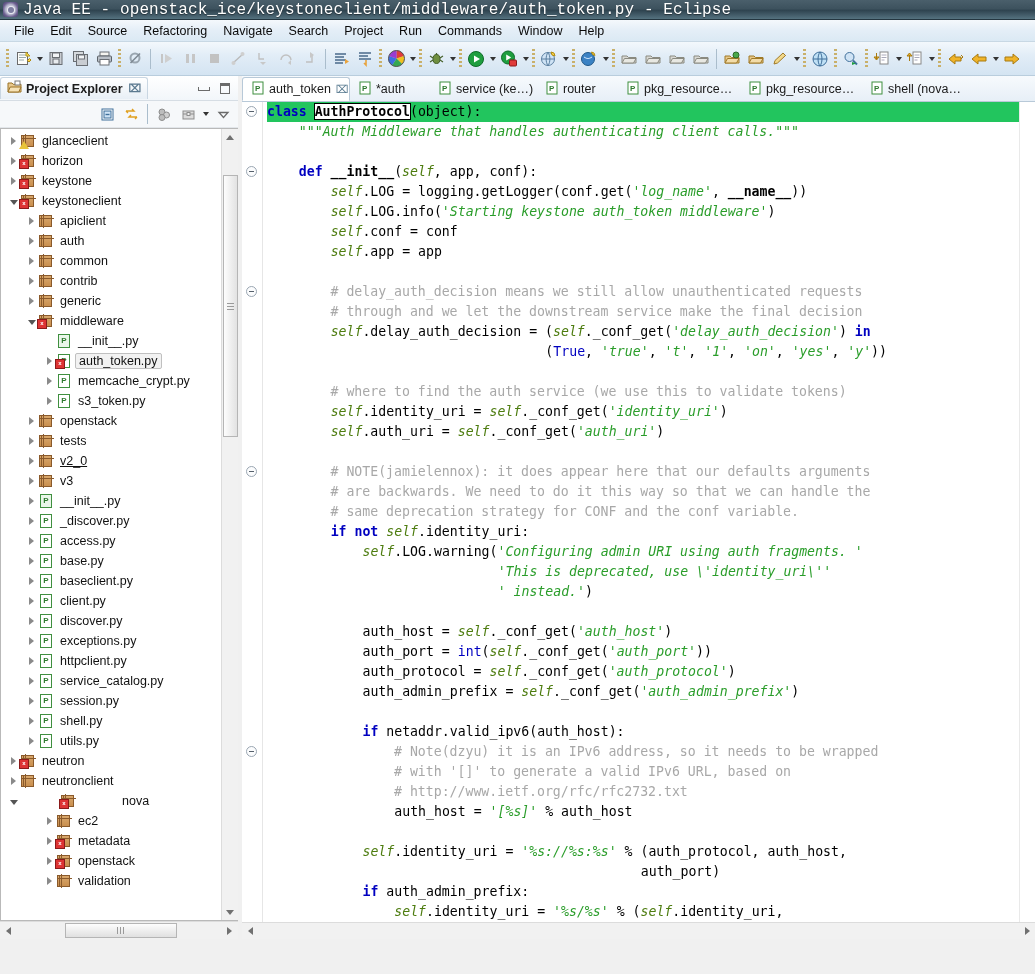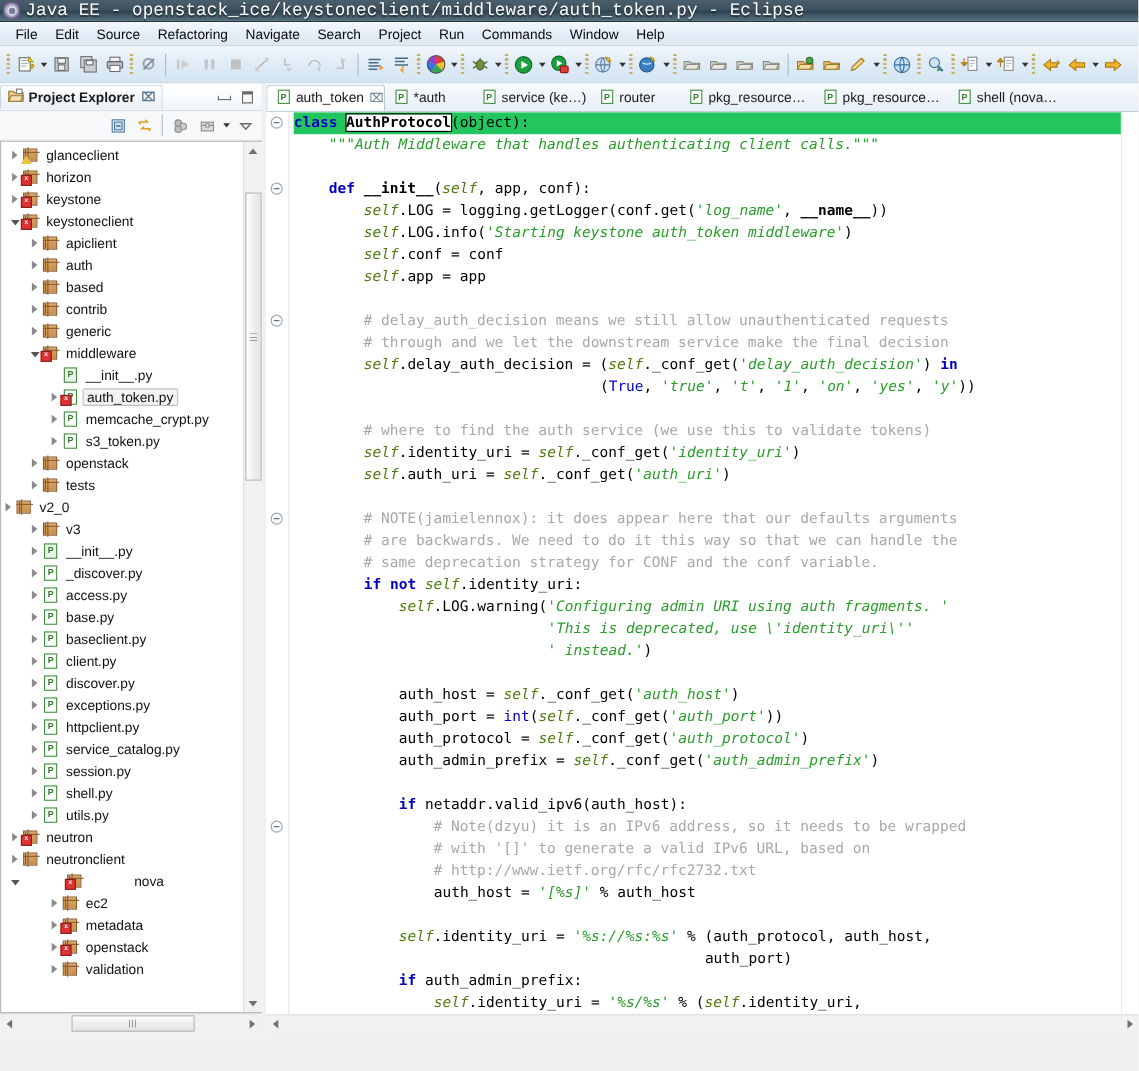--- a/index.html
+++ b/index.html
@@ -506,21 +506,21 @@
             <span class="ticon">
               <span class="ic-pkg" style="display: block;"></span>
             </span>
             <span class="tlabel">auth</span>
           </div>
           <div class="trow" style="padding-left: 24px;">
             <span class="twist closed"></span>
             <span class="ticon">
               <span class="ic-pkg" style="display: block;"></span>
             </span>
-            <span class="tlabel">based</span>
+            <span class="tlabel">common</span>
           </div>
           <div class="trow" style="padding-left: 24px;">
             <span class="twist closed"></span>
             <span class="ticon">
               <span class="ic-pkg" style="display: block;"></span>
             </span>
             <span class="tlabel">contrib</span>
           </div>
           <div class="trow" style="padding-left: 24px;">
             <span class="twist closed"></span>
@@ -573,21 +573,21 @@
             </span>
             <span class="tlabel">openstack</span>
           </div>
           <div class="trow" style="padding-left: 24px;">
             <span class="twist closed"></span>
             <span class="ticon">
               <span class="ic-pkg" style="display: block;"></span>
             </span>
             <span class="tlabel">tests</span>
           </div>
-          <div class="trow" style="">
+          <div class="trow" style="padding-left: 24px; text-decoration: underline;">
             <span class="twist closed"></span>
             <span class="ticon">
               <span class="ic-pkg" style="display: block;"></span>
             </span>
             <span class="tlabel">v2_0</span>
           </div>
           <div class="trow" style="padding-left: 24px;">
             <span class="twist closed"></span>
             <span class="ticon">
               <span class="ic-pkg" style="display: block;"></span>

